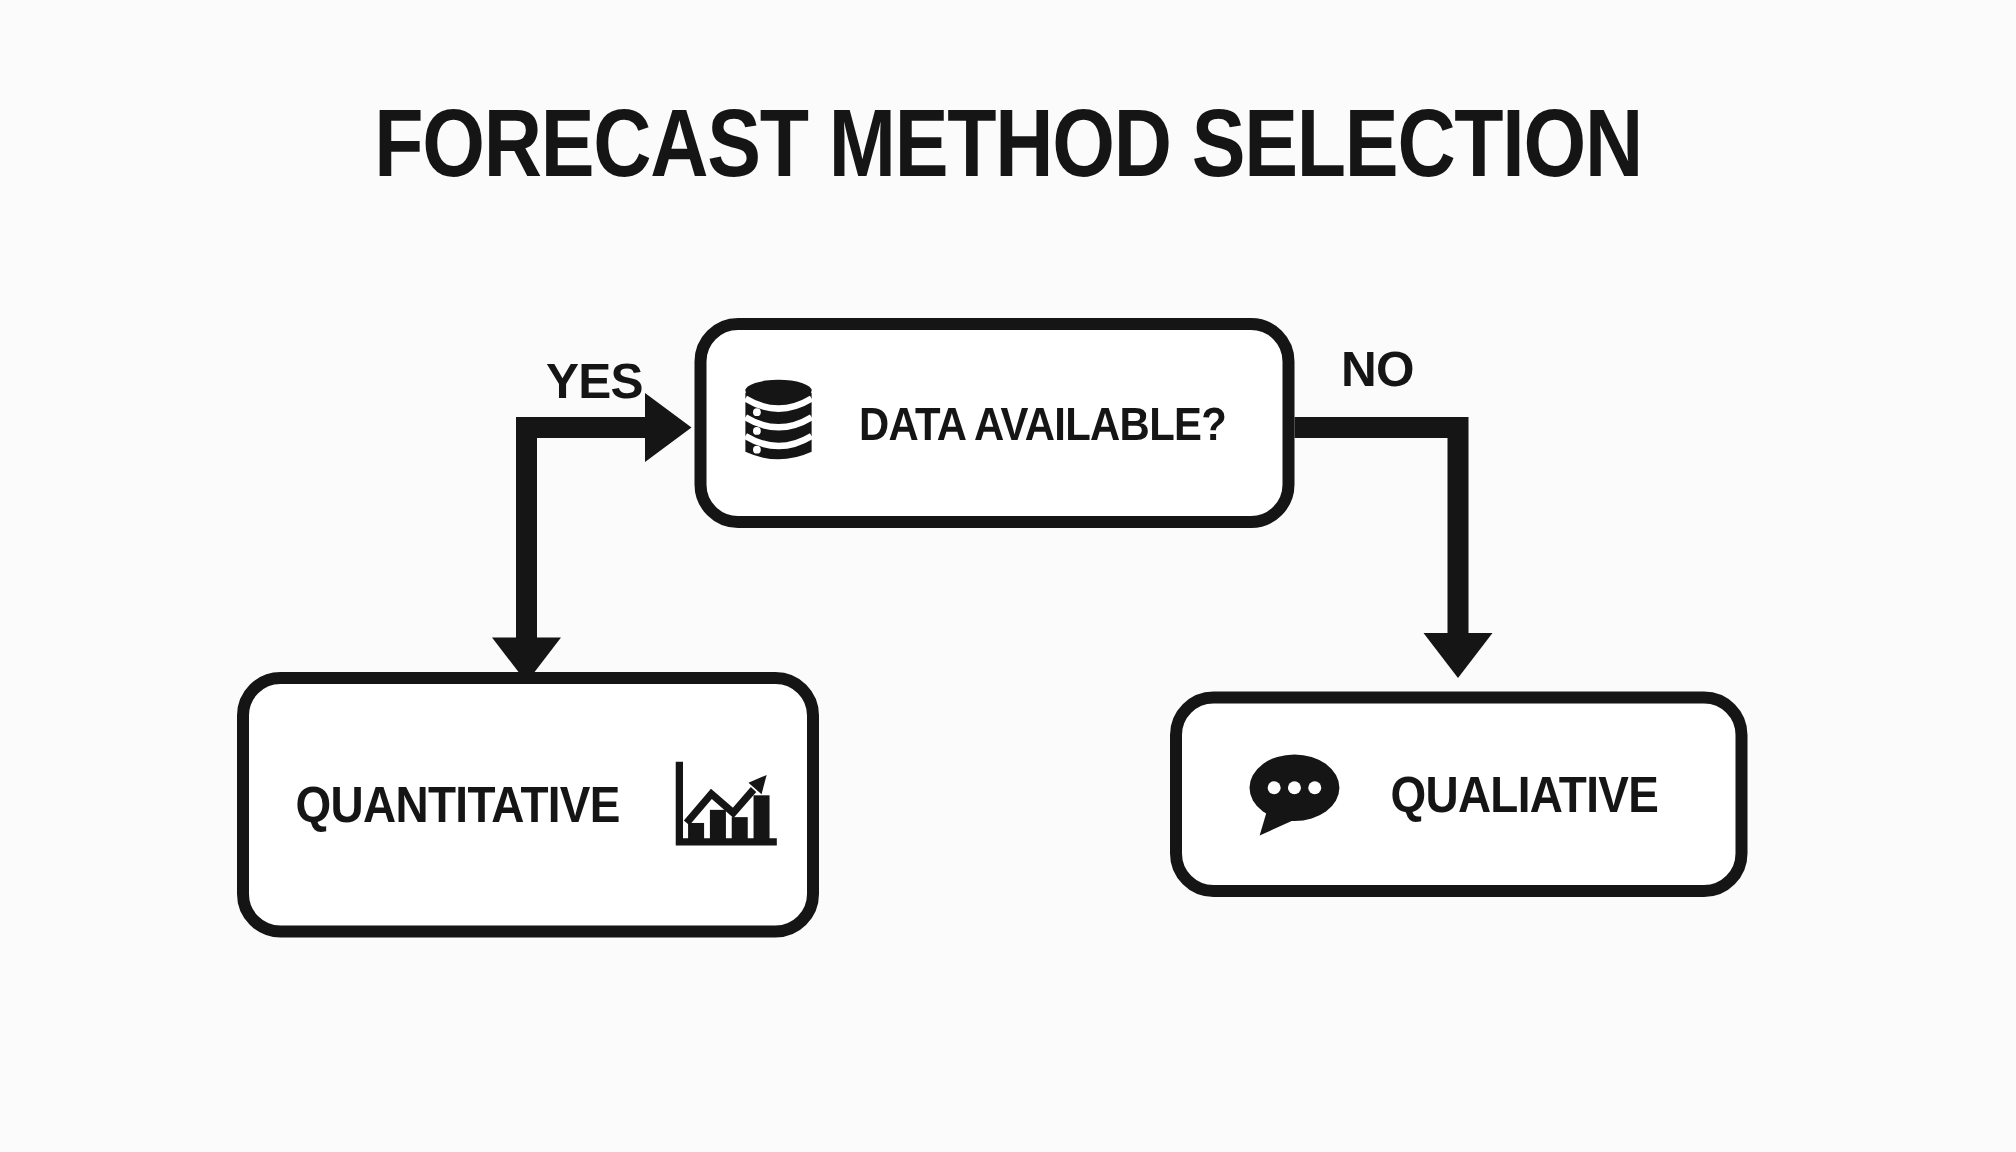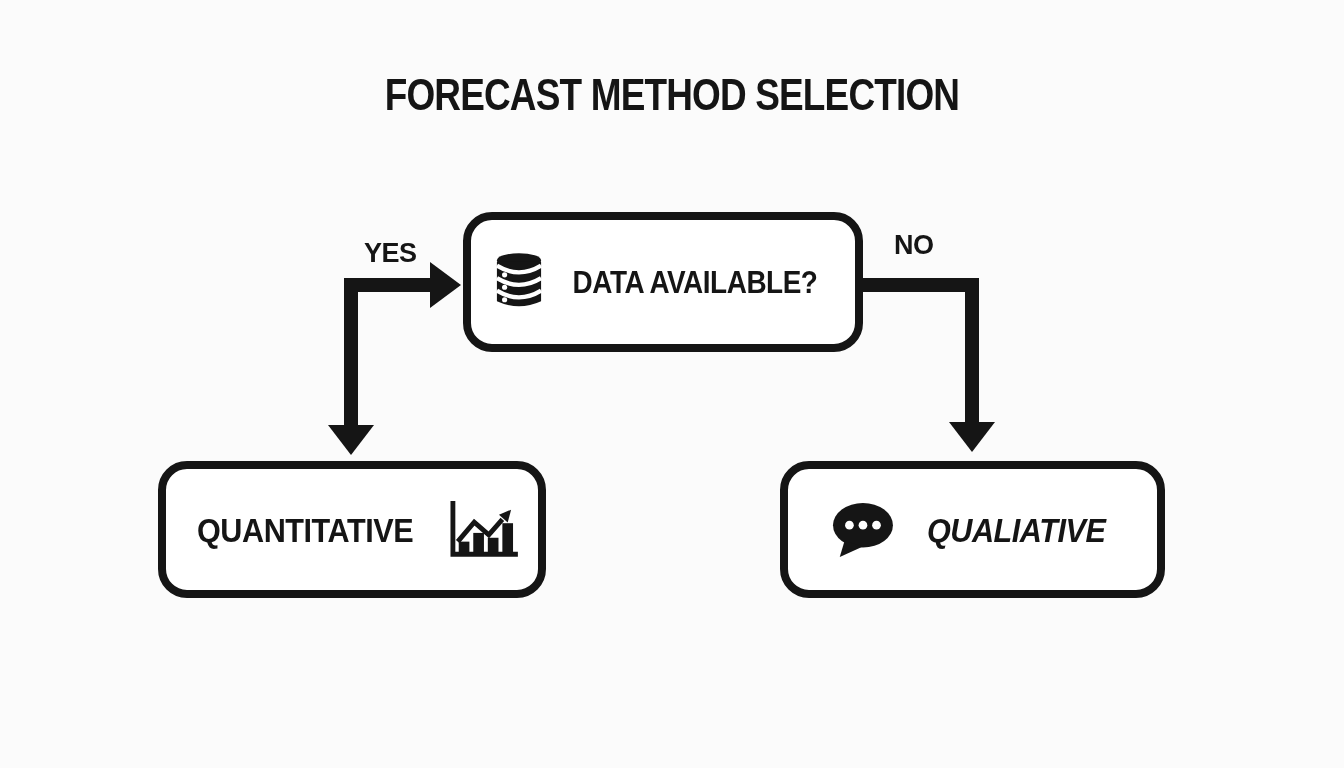--- a/index.html
+++ b/index.html
@@ -25,21 +25,21 @@
     letter-spacing: -0.5px;
     white-space: nowrap;
   }
   .title {
     position: absolute;
     top: 68px;
     left: 0;
     width: 1344px;
     margin: 0;
     text-align: center;
-    font-size: 44px;
+    font-size: 64px;
     line-height: 54px;
     font-weight: bold;
     color: var(--ink, #151515);
   }
   .title .condensed { transform: scaleX(0.84); letter-spacing: -1px; }
 
   .connectors {
     position: absolute;
     left: 0; top: 0;
     width: 1344px;
@@ -48,42 +48,42 @@
   .conn {
     fill: none;
     stroke: var(--ink, #151515);
     stroke-width: 14;
     stroke-linejoin: miter;
   }
   .head { fill: var(--ink, #151515); }
 
   .branch-label {
     position: absolute;
-    font-size: 27px;
+    font-size: 33px;
     line-height: 27px;
     font-weight: bold;
     color: var(--ink, #151515);
     letter-spacing: -0.5px;
   }
   .branch-label.yes { left: 364px; top: 240px; }
   .branch-label.no  { left: 894px; top: 232px; }
 
   .node {
     position: absolute;
     box-sizing: border-box;
     border: 8px solid var(--ink, #151515);
     border-radius: 29px;
     background: var(--box-fill, #ffffff);
     display: flex;
     align-items: center;
     justify-content: center;
   }
   .node.decision     { left: 463px; top: 212px; width: 400px; height: 140px; gap: 16px; }
-  .node.quantitative { left: 158px; top: 461px; width: 388px; height: 137px; gap: 20px; }
-  .node.qualitative  { left: 780px; top: 461px; width: 385px; height: 137px; gap: 22px; font-style: italic; }
+  .node.quantitative { left: 158px; top: 448px; width: 388px; height: 177px; gap: 20px; }
+  .node.qualitative  { left: 780px; top: 461px; width: 385px; height: 137px; gap: 22px; }
 
   .node-label { font-size: 31px; line-height: 1; }
   .node.quantitative .node-label,
   .node.qualitative .node-label { font-size: 34px; }
 
   .icon { display: inline-flex; align-items: center; justify-content: center; }
 
   .ink-fill   { fill: var(--ink, #151515); }
   .ink-stroke { stroke: var(--ink, #151515); fill: none; }
   .white-fill   { fill: #ffffff; }

